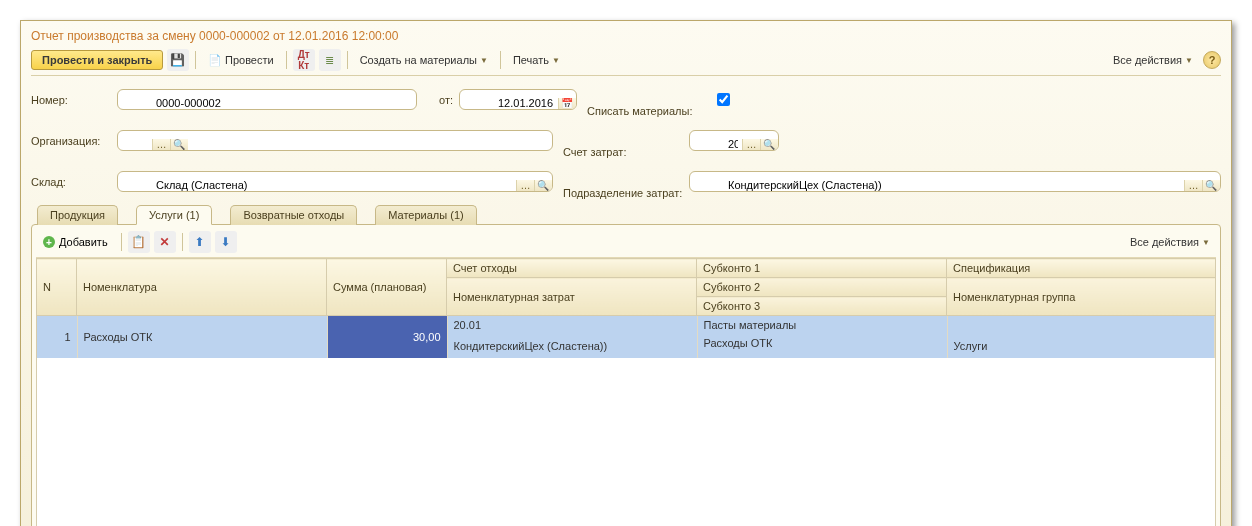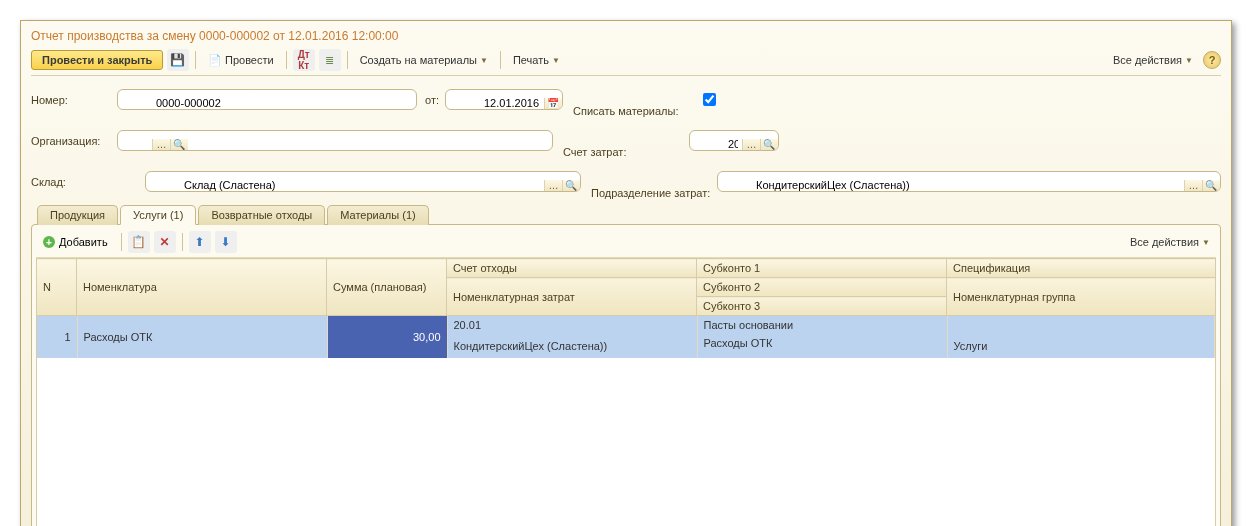--- a/index.html
+++ b/index.html
@@ -119,21 +119,21 @@
     color: #6b5a24;
     display:flex; align-items:center; justify-content:center;
     padding:0;
   }
   .chk {
     width:13px; height:13px;
   }
 
   .tabs {
     display: flex;
-    gap: 2px;
+    gap: 18px;
     margin-bottom: -1px;
     padding-left: 6px;
   }
   .tab {
     border: 1px solid #c7b887;
     border-bottom: none;
     border-radius: 5px 5px 0 0;
     padding: 3px 12px;
     background: linear-gradient(#f3ecd0, #e7dcb3);
     font-size: 11px;
@@ -243,21 +243,21 @@
       <span class="caret">▼</span>
     </button>
     <span class="help-btn">?</span>
   </div>
 
   <div class="form-row">
     <span class="lbl lbl-col1">Номер:</span>
     <div class="input-wrap" style="width:300px;">
       <input value="0000-000002" style="">
     </div>
-    <span class="lbl" style="margin-left:2px;">от:</span>
+    <span class="lbl" style="margin-left:16px;">от:</span>
     <div class="input-wrap" style="width:118px;">
       <input value="12.01.2016 12:00:00" style="">
       <button class="inp-btn">📅</button>
     </div>
     <span class="lbl lbl-col2" style="margin-left:4px;">Списать материалы:</span>
     <input type="checkbox" class="chk" checked="" style="">
   </div>
 
   <div class="form-row">
     <span class="lbl lbl-col1">Организация:</span>
@@ -268,21 +268,21 @@
     <span class="lbl lbl-col2" style="margin-left:4px;">Счет затрат:</span>
     <div class="input-wrap" style="width:90px;">
       <input value="20.01" style="">
       <button class="inp-btn">…</button>
       <button class="inp-btn">🔍</button>
     </div>
   </div>
 
   <div class="form-row">
     <span class="lbl lbl-col1">Склад:</span>
-    <div class="input-wrap" style="width:436px;margin-left:28px;">
+    <div class="input-wrap" style="width:436px;">
       <input value="Склад (Сластена)" style="">
       <button class="inp-btn">…</button>
       <button class="inp-btn">🔍</button>
     </div>
     <span class="lbl lbl-col2" style="margin-left:4px;">Подразделение затрат:</span>
     <div class="input-wrap" style="flex:1;">
       <input value="КондитерскийЦех (Сластена))" style="">
       <button class="inp-btn">…</button>
       <button class="inp-btn">🔍</button>
     </div>
@@ -351,21 +351,21 @@
           <col style="width:250px;">
             <col style="width:250px;">
             <col>
         </colgroup>
         <tbody>
             <tr class="sel">
           <td rowspan="3" class="rnum">1</td>
           <td rowspan="3">Расходы ОТК</td>
           <td rowspan="3" class="cell-active">30,00</td>
           <td>20.01</td>
-          <td>Пасты основании</td>
+          <td>Пасты материалы</td>
           <td></td>
         </tr>
         <tr class="sel">
           <td rowspan="2">КондитерскийЦех (Сластена))</td>
           <td>Расходы ОТК</td>
           <td rowspan="2">Услуги</td>
         </tr>
         <tr class="sel">
           <td></td>
         </tr>

